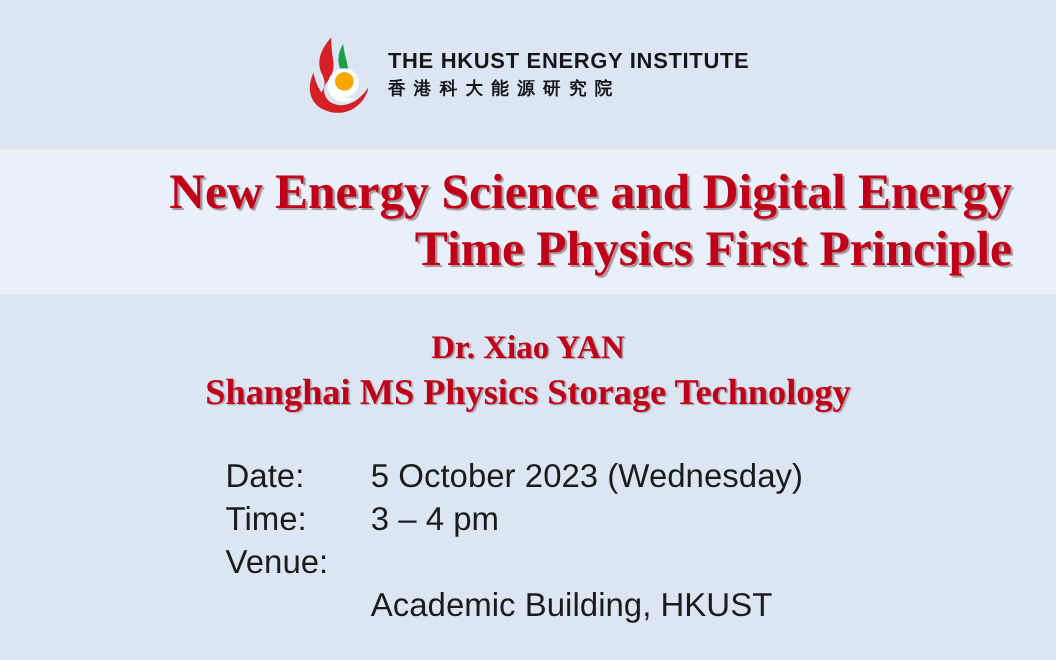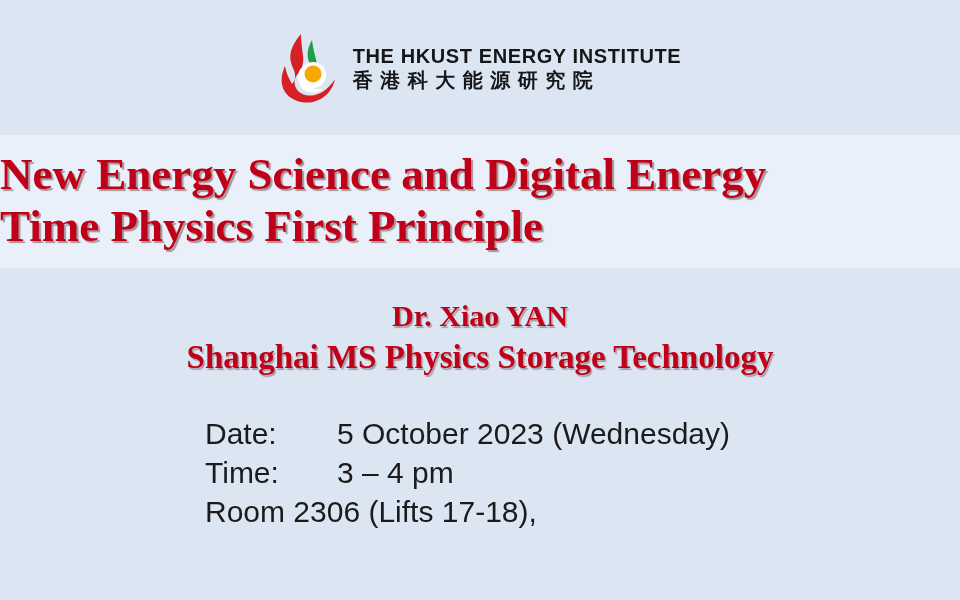--- a/index.html
+++ b/index.html
@@ -80,34 +80,34 @@
     font-weight: bold;
     font-size: 20px;
     line-height: 22px;
     letter-spacing: 0.6px;
     color: #14161a;
     white-space: nowrap;
   }
   .logo-title-zh {
     font-family: "DejaVu Sans", sans-serif;
     font-weight: bold;
-    font-size: 20px;
+    font-size: 16px;
     line-height: 20px;
     letter-spacing: 7.5px;
     color: #14161a;
     white-space: nowrap;
   }
 
   
   .title-block {
     position: absolute;
     left: 0;
     top: 148px;
     width: 920px;
-    text-align: left;
+    text-align: right;
   }
   .title-line {
     font-family: "Liberation Serif", "DejaVu Serif", serif;
     font-weight: bold;
     font-size: 45px;
     line-height: 52px;
     color: #c00018;
     letter-spacing: 0px;
     white-space: nowrap;
     text-shadow: 2px 2px 1px rgba(70, 20, 20, 0.42);
@@ -216,19 +216,22 @@
       <span class="detail-label">Date:</span>
       <span class="detail-value">5 October 2023 (Wednesday)</span>
     </div>
 
     <div class="detail-row">
       <span class="detail-label">Time:</span>
       <span class="detail-value">3 – 4 pm</span>
     </div>
 
     <div class="detail-row">
-      <span class="detail-value">Room 2306 (Lifts 17-18),</span>
-    </div>
-
+      <span class="detail-label">Venue:</span>
+    </div>
+
+    <div class="detail-row">
+      <span class="detail-value detail-value-cont">Academic Building, HKUST</span>
+    </div>
 
   </div>
 
 </div>
 
 </body></html>

